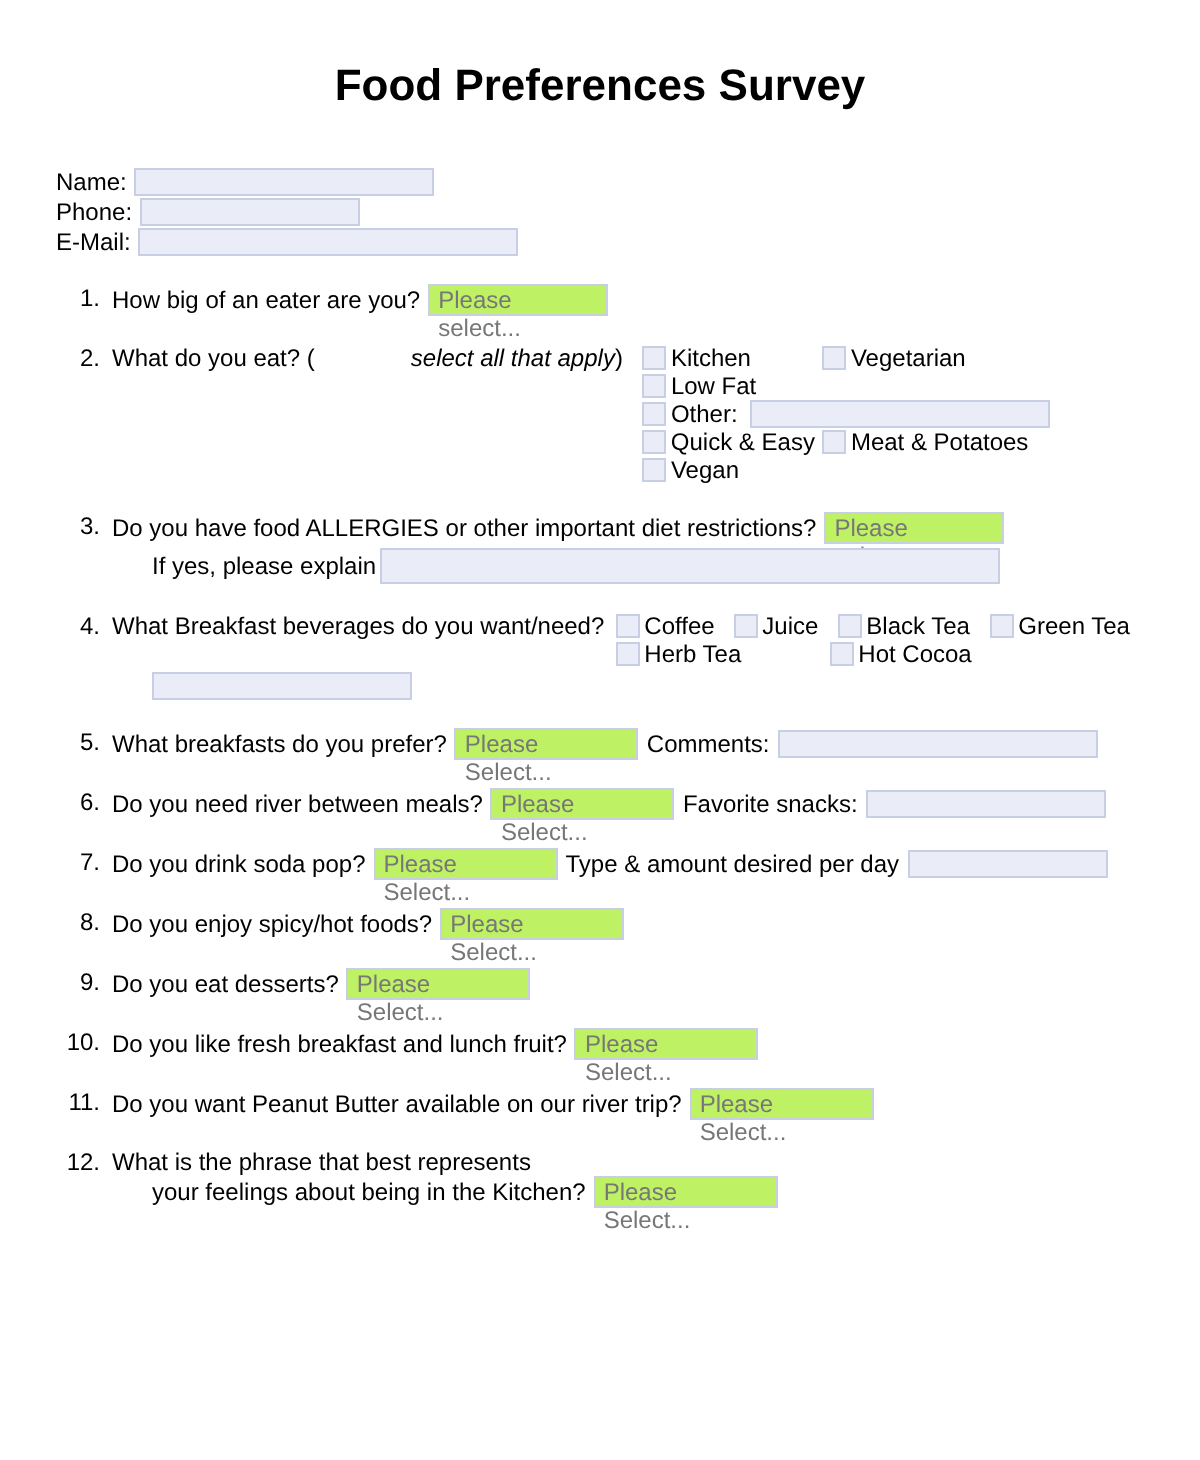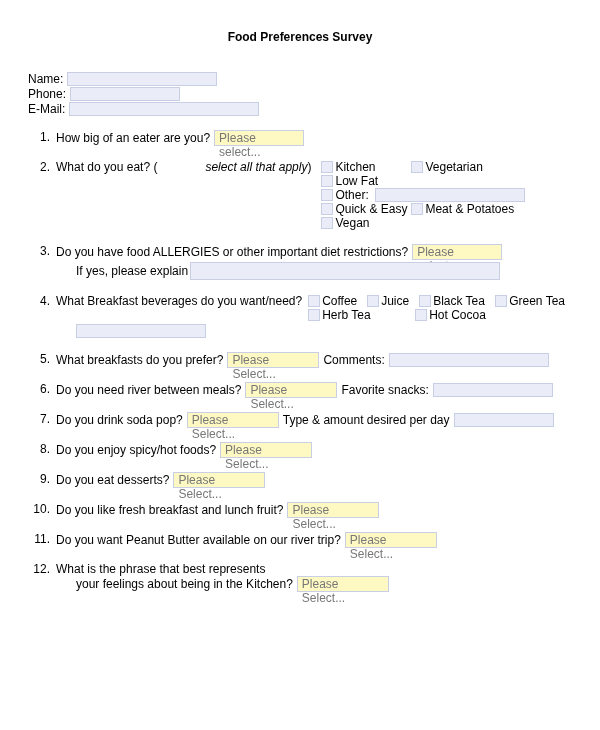--- a/index.html
+++ b/index.html
@@ -11,37 +11,37 @@
     color: #000;
     width: 600px;
     height: 730px;
     overflow: hidden;
   }
   .page {
     padding: 30px 28px 20px 28px;
   }
   .title {
     text-align: center;
-    font-size: 12px;
+    font-size: 22px;
     font-weight: bold;
     margin-bottom: 28px;
   }
   .header-row { display:flex; align-items:center; margin-bottom:1px; }
   .header-row .lbl { white-space:nowrap; }
   .field {
     display:inline-block;
     background:#eaedf7;
     border:1px solid #c8cee4;
     height:14px;
     vertical-align:middle;
     box-sizing:border-box;
   }
   .select {
     display:inline-block;
-    background:#fef9c3;
+    background:#bef264;
     border:1px solid #c8cee4;
     height:16px;
     color:#777;
     font-size:12px;
     padding:0 4px;
     vertical-align:middle;
     box-sizing:border-box;
     line-height:14px;
   }
   .chk {

